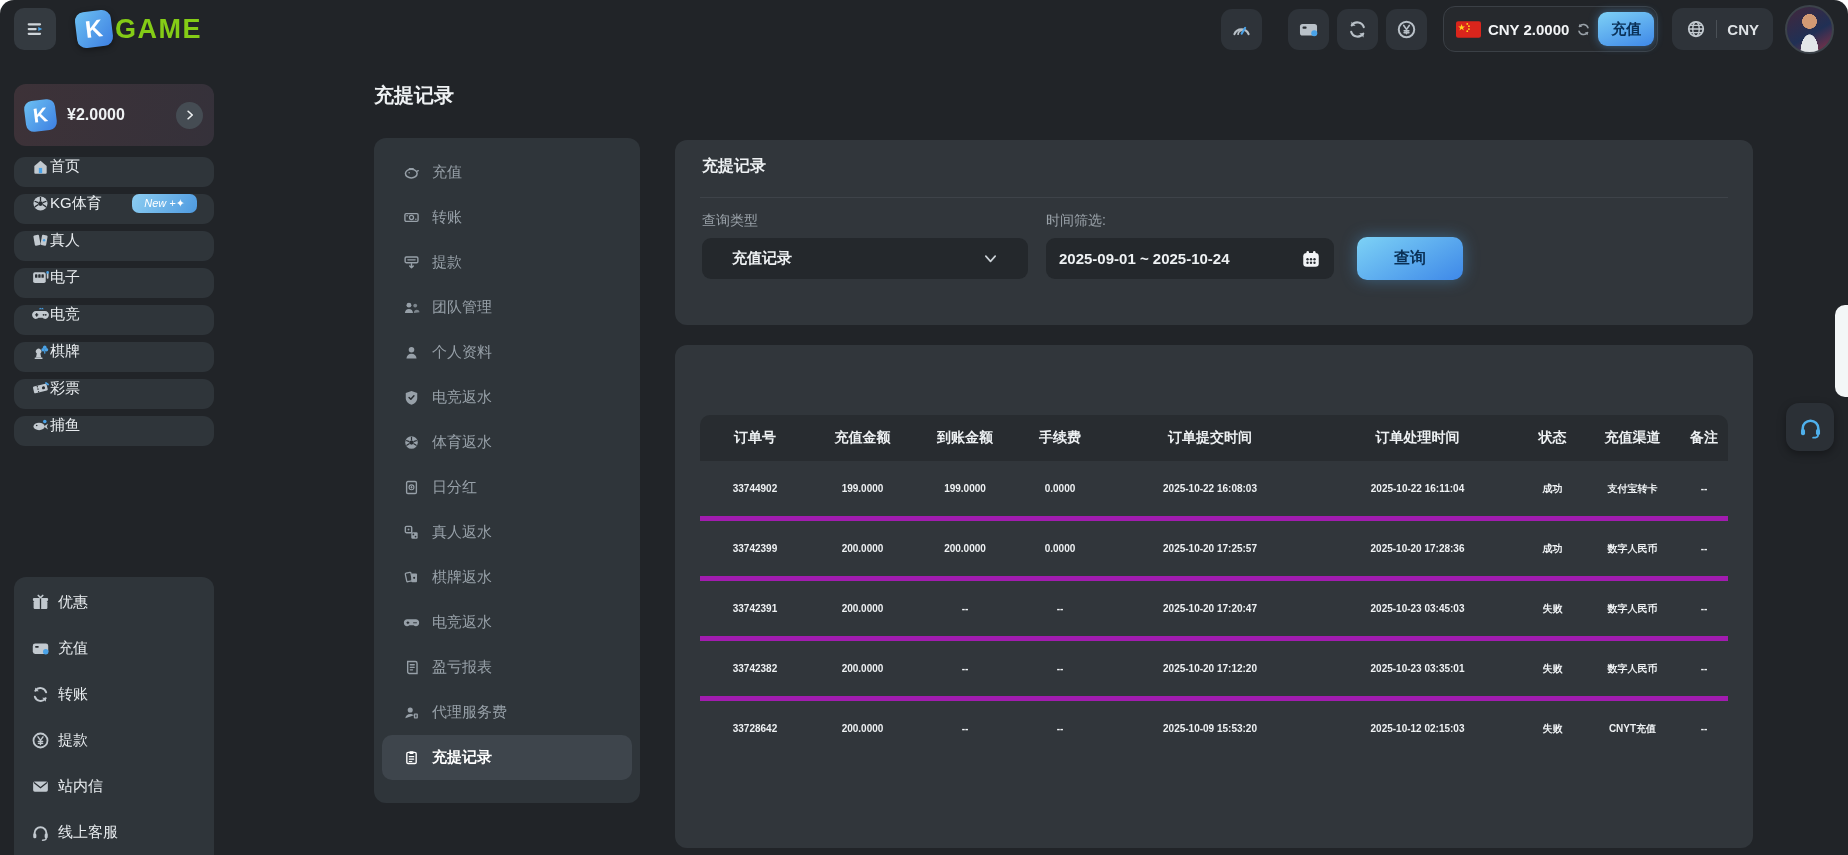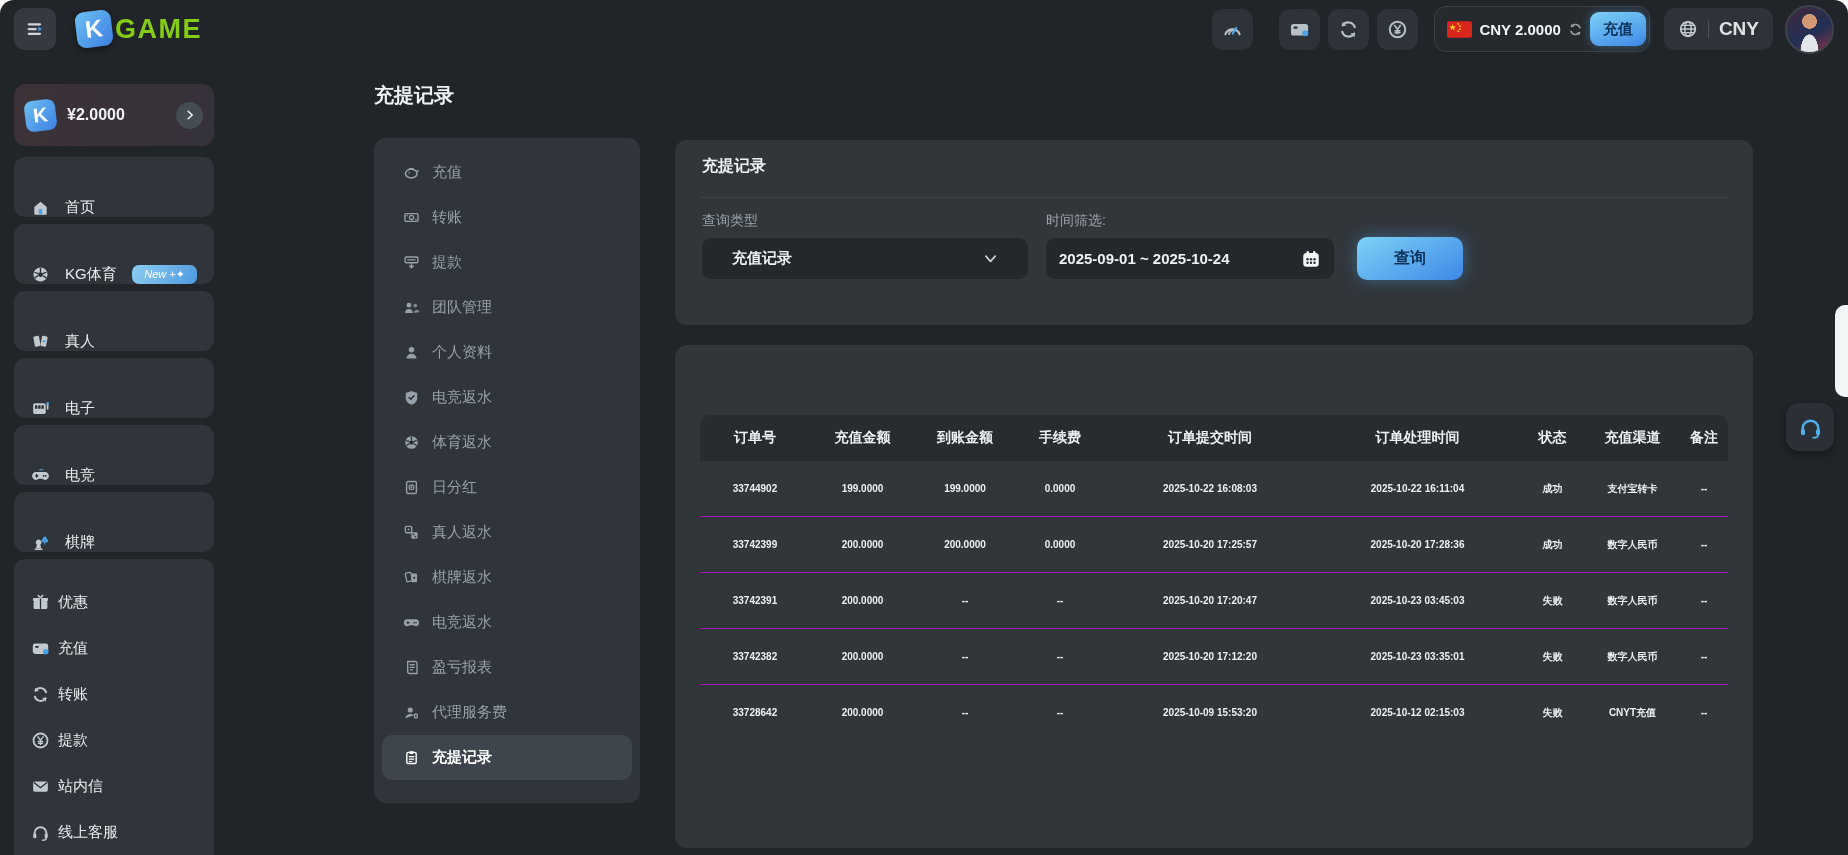--- a/index.html
+++ b/index.html
@@ -30,40 +30,40 @@
   .flag svg{width:100%;height:100%}
   .balance-text{font-weight:bold;font-size:15px;color:#f2f4f6;white-space:nowrap}
   .mini-sync{width:15px;height:15px;color:#9aa2a9}
   .recharge-btn{height:34px;padding:0 13px;border:none;border-radius:9px;cursor:pointer;
         background:linear-gradient(160deg,#7ed1f6,#3e88e8);color:#0a3056;font-weight:bold;font-size:15px;
         box-shadow:0 0 10px rgba(90,170,240,.45)}
   .lang-pill{height:42px;border-radius:11px;background:#2e3339;display:flex;align-items:center;gap:10px;
         padding:0 14px;margin-left:14px;cursor:pointer}
   .lang-pill .ic{width:20px;height:20px;color:#c3cad0}
   .vdiv{width:1px;height:18px;background:#4a5056}
-  .lang-label{font-weight:bold;font-size:19px;color:#dfe3e6}
+  .lang-label{font-weight:bold;font-size:15px;color:#dfe3e6}
   .avatar{width:45px;height:45px;border-radius:50%;margin-left:12px;border:2px solid #3c434a;cursor:pointer;
         background:
           radial-gradient(circle at 50% 32%, #d29a74 0 19%, rgba(0,0,0,0) 20%),
           radial-gradient(ellipse at 50% 102%, #e3e6e9 0 28%, rgba(0,0,0,0) 29%),
           linear-gradient(150deg,#43273b,#203055 58%,#8c3146)}
 
   
   .sidebar{position:absolute;top:58px;left:0;width:228px;bottom:0}
   .balance-card{position:absolute;left:14px;top:26px;width:200px;height:62px;border-radius:12px;cursor:pointer;
         background:linear-gradient(100deg,#3d3238,#35313a);display:flex;align-items:center;padding:0 11px;gap:11px;box-sizing:border-box}
   .balance-k{width:31px;height:31px;border-radius:8px;background:linear-gradient(135deg,#6cc0f2,#3d7fe2);
         display:flex;align-items:center;justify-content:center;font-weight:bold;font-size:20px;color:#fff;transform:rotate(-7deg)}
   .balance-amount{font-weight:bold;font-size:16px}
   .balance-chev{margin-left:auto;width:27px;height:27px;border-radius:50%;background:#454c53;color:#eef1f3;
         display:flex;align-items:center;justify-content:center;cursor:pointer}
   .balance-chev .ic{width:12px;height:12px}
   .side-list{position:absolute;left:14px;top:99px;width:200px;display:flex;flex-direction:column;gap:7px}
-  .side-item{height:60px;border-radius:11px;background:#2f353a;display:flex;align-items:flex-end;
-        padding:0 17px;gap:15px;font-size:15px;color:#e8ecef;cursor:pointer;box-sizing:border-box}
+  .side-item{height:30px;border-radius:11px;background:#2f353a;display:flex;align-items:flex-start;
+        padding:0 17px;font-size:15px;color:#e8ecef;cursor:pointer;box-sizing:border-box}
   .side-item .ic{width:19px;height:19px;color:#c2c9cf}
   .badge{margin-left:auto;background:linear-gradient(120deg,#8ccdf1,#4e9ae0);color:#fff;font-size:11px;
         font-weight:normal;font-style:italic;padding:3px 12px;border-radius:7px}
   .side-group{position:absolute;left:14px;top:519px;width:200px;height:300px;border-radius:12px;background:#2f353a;
         padding:2px 0;box-sizing:border-box;display:flex;flex-direction:column}
   .group-item{height:46px;display:flex;align-items:center;padding:0 17px;gap:8px;font-size:15px;color:#e8ecef;cursor:pointer}
   .group-item .ic{width:19px;height:19px;color:#c2c9cf}
 
   
   .main{position:absolute;left:228px;top:58px;right:0;bottom:0}
@@ -90,21 +90,21 @@
   .q-date .ic{margin-left:auto;width:20px;height:20px;color:#f2f4f6}
   .q-btn{position:absolute;left:682px;top:97px;width:106px;height:43px;border:none;border-radius:10px;cursor:pointer;
         background:linear-gradient(150deg,#7dd2f6,#3e88e8);color:#0a3056;font-weight:bold;font-size:16px;
         box-shadow:0 0 16px rgba(80,170,240,.4)}
 
   .table-panel{position:absolute;left:447px;top:287px;width:1078px;height:503px;background:#31363b;
         border-radius:12px;box-sizing:border-box;padding:0 25px}
   .tgrid{display:grid;grid-template-columns:110px 105px 100px 90px 210px 205px 65px 95px 48px;align-items:center}
   .thead{margin-top:70px;height:46px;background:#282c30;border-radius:10px 10px 0 0;font-weight:bold;font-size:14px}
   .trow{height:55px;font-weight:bold;font-size:10px}
-  .trow + .trow{border-top:1px solid #a21caf}
+  .trow + .trow{border-top:5px solid #a21caf}
   .tc{text-align:center;white-space:nowrap}
 
   
   .edge-handle{position:absolute;right:0;top:305px;width:13px;height:92px;background:#f3f6f7;
         border-radius:10px 0 0 10px;border:none;cursor:pointer}
   .float-headset{position:absolute;right:14px;top:403px;width:48px;height:48px;border-radius:13px;background:#2b3036;
         border:none;cursor:pointer;color:#4fb0ec;display:flex;align-items:center;justify-content:center;
         box-shadow:0 3px 8px rgba(0,0,0,.35)}
   .float-headset .ic{width:25px;height:25px}
 </style>

